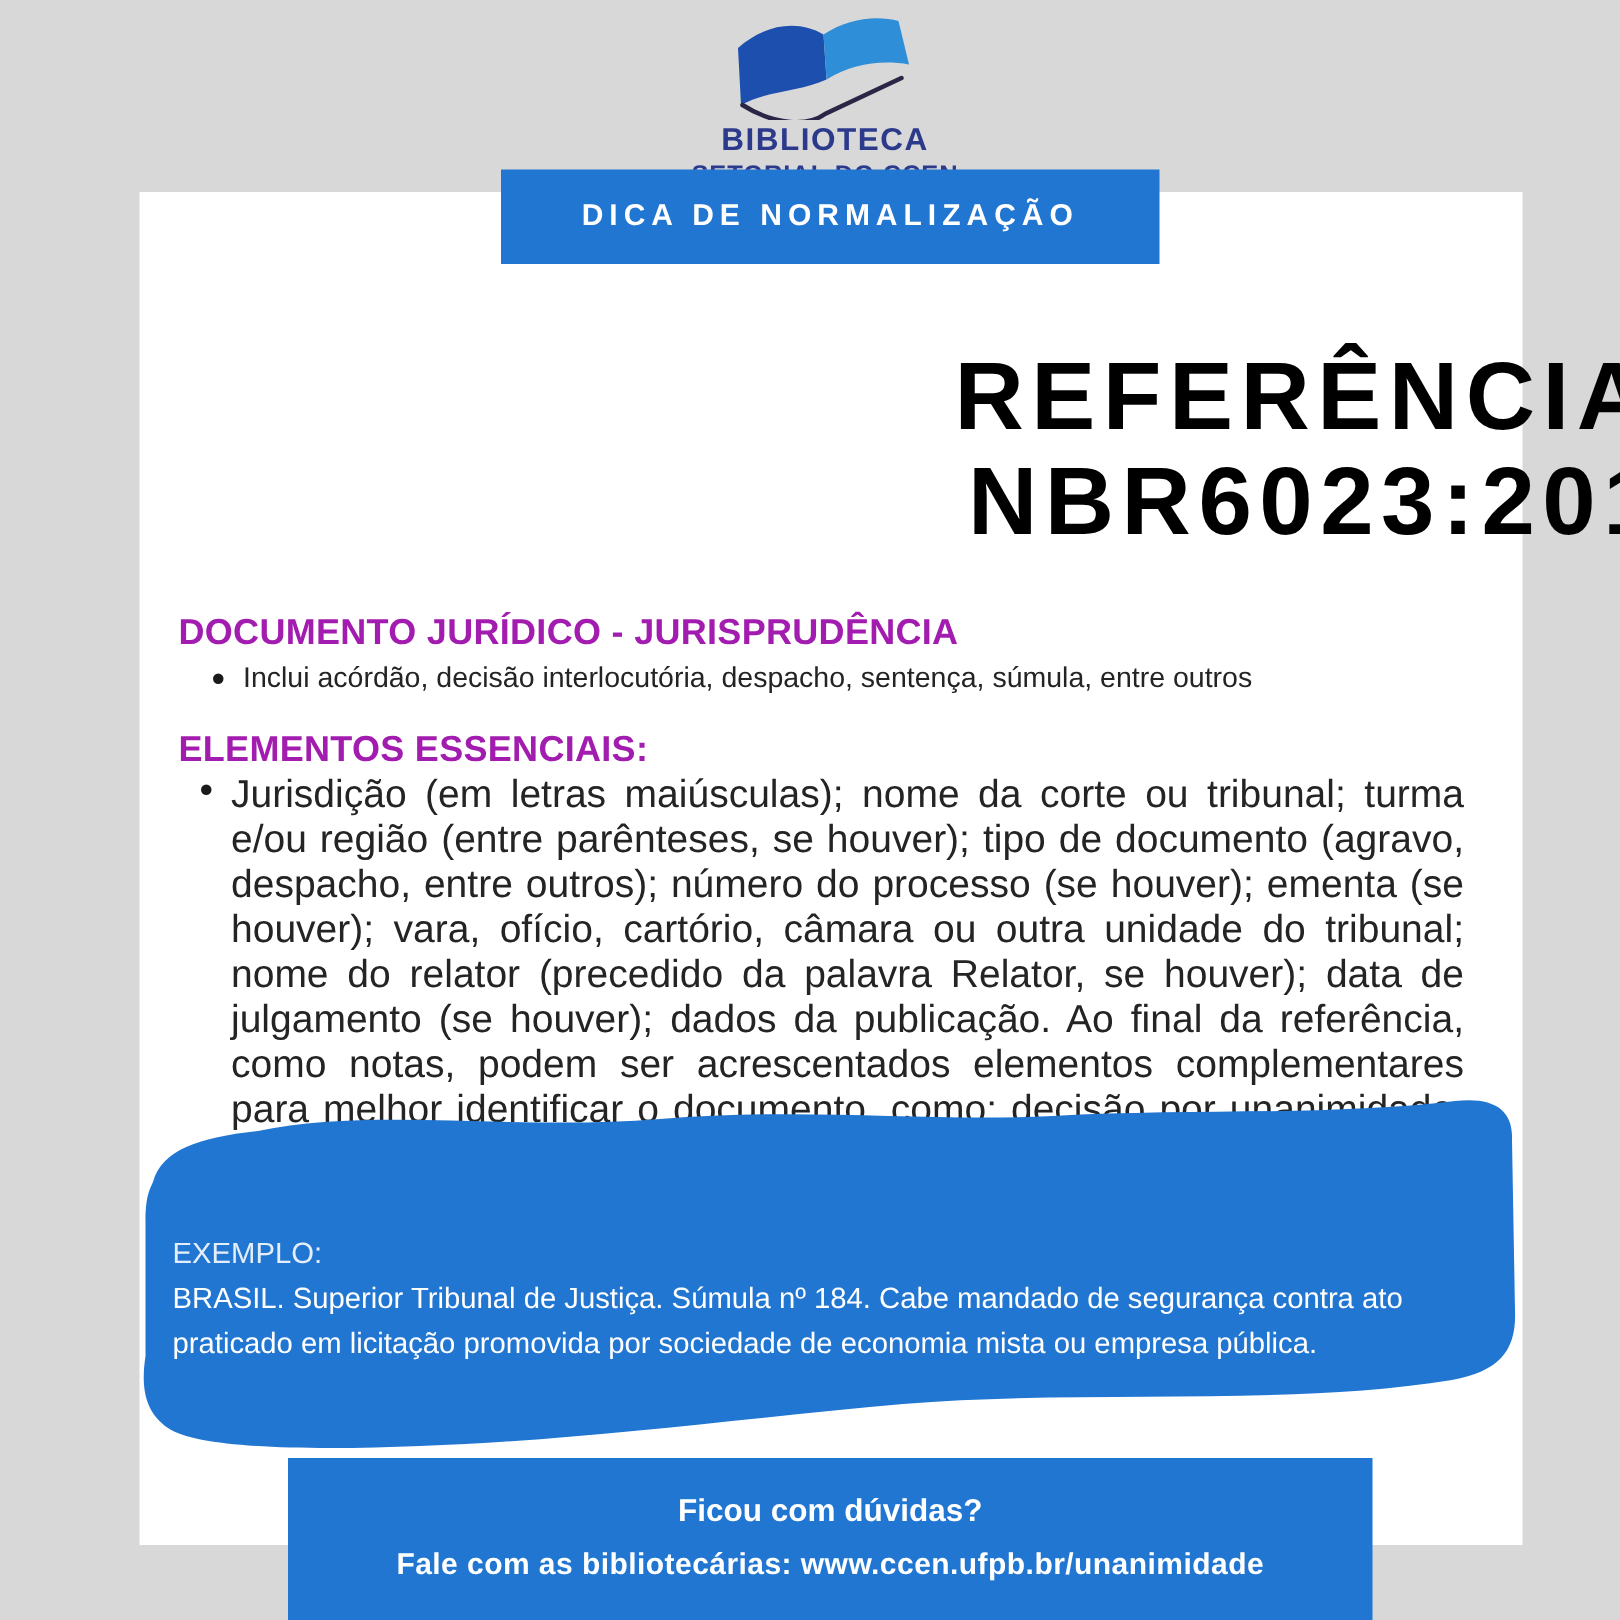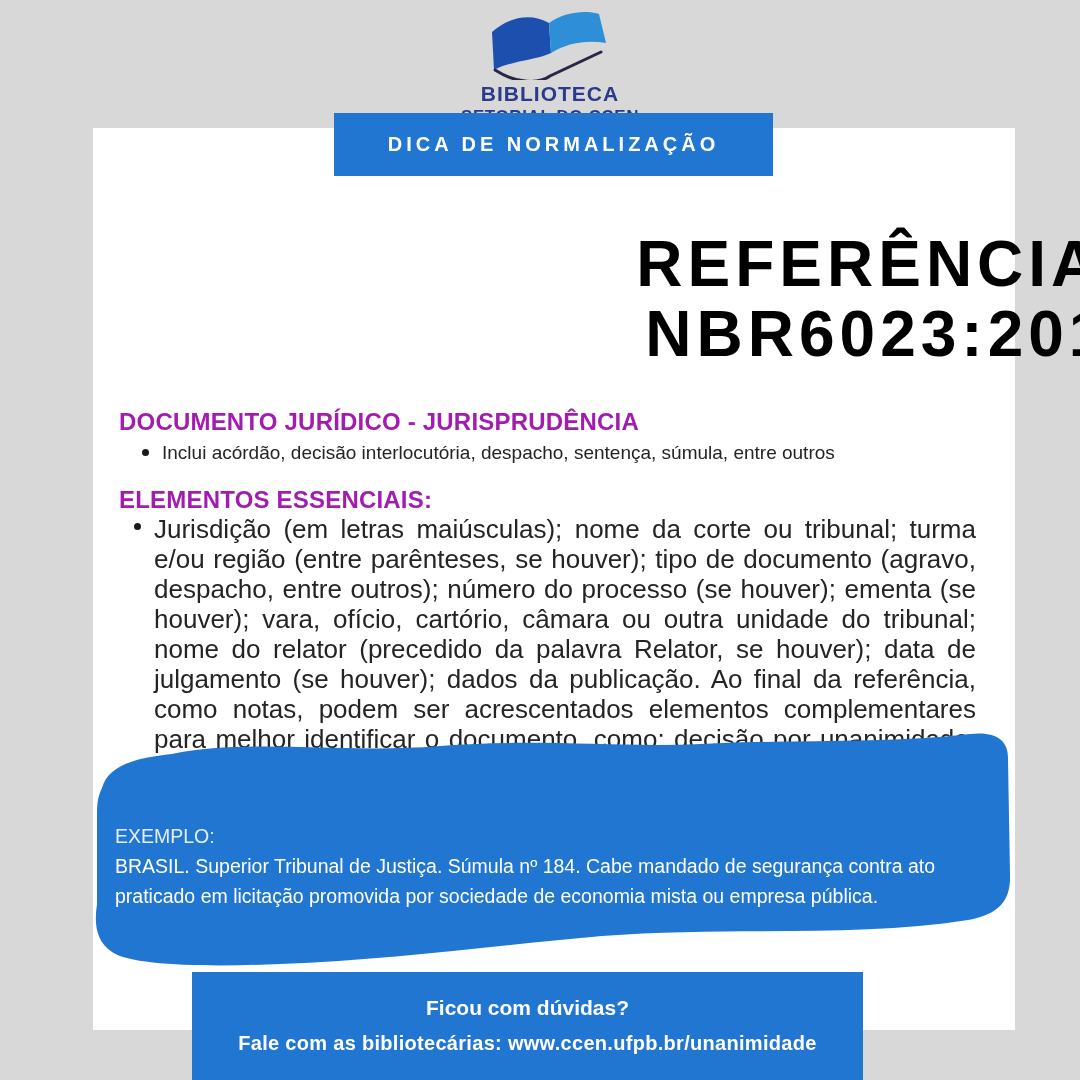--- a/index.html
+++ b/index.html
@@ -101,21 +101,21 @@
     font-size: 19.5px;
     line-height: 30px;
     margin-top: 39px;
   }
   .example-label { color: rgba(255,255,255,0.88); }
   .bold { font-weight: bold; }
   
   .footer {
     position: absolute;
     left: 192px; top: 972px;
-    width: 671px; height: 108px;
+    width: 723px; height: 108px;
     background: #2176d2;
     box-sizing: border-box;
     padding-top: 24px;
     text-align: center;
     color: #ffffff;
     font-weight: bold;
   }
   .footer-line1 { font-size: 21px; }
   .footer-line2 { font-size: 20px; margin-top: 12px; letter-spacing: 0.3px; }
 </style>

